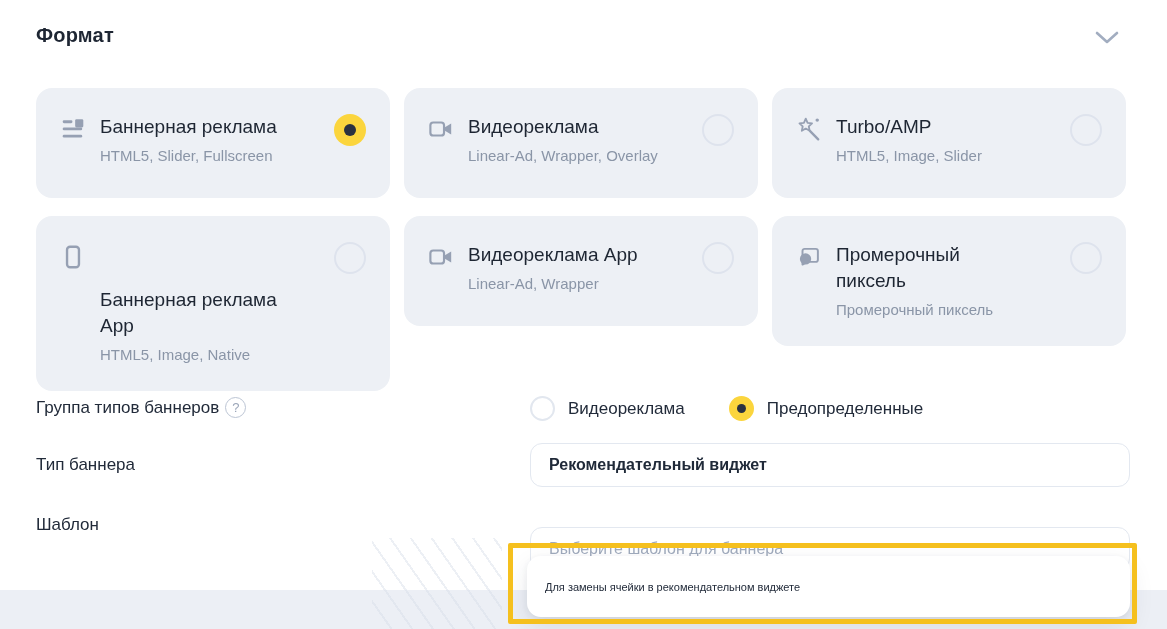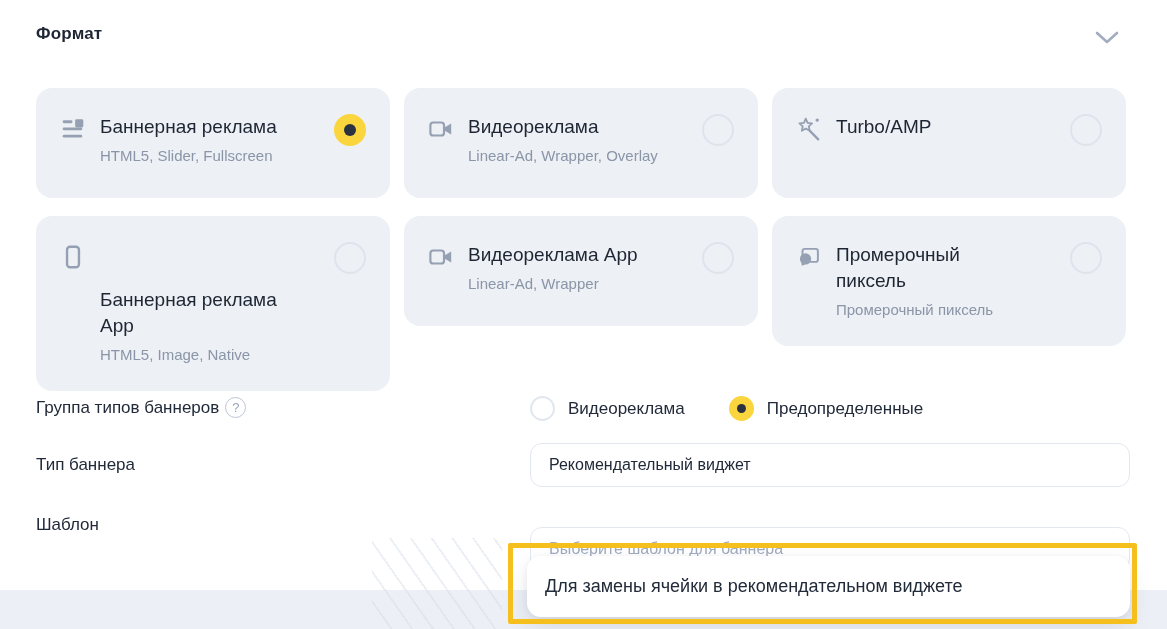--- a/index.html
+++ b/index.html
@@ -1,19 +1,19 @@
 <!DOCTYPE html>
 <html><head>
 <meta charset="utf-8">
 <style>
   * { margin:0; padding:0; box-sizing:border-box; }
   body { background:#fff; font-family:"Liberation Sans", sans-serif; }
   .screen { position:relative; width:1167px; height:629px; background:#ffffff; overflow:hidden; }
 
-  .page-title { position:absolute; left:36px; top:24px; font-size:17px; font-weight:700; color:#1e2633; letter-spacing:.2px; }
+  .page-title { position:absolute; left:36px; top:24px; font-size:20px; font-weight:700; color:#1e2633; letter-spacing:.2px; }
   .collapse-chevron { position:absolute; left:1094px; top:30px; width:26px; height:16px; cursor:pointer; }
 
   .cards { position:absolute; left:36px; top:88px; width:1090px;
            display:grid; grid-template-columns:repeat(3, 354px); gap:18px 14px; align-items:start; }
   .card { background:#edf0f5; border-radius:16px; min-height:110px; padding:26px 24px;
           display:flex; align-items:flex-start; gap:14px; cursor:pointer; }
   .card-icon { flex:0 0 26px; margin-top:2px; }
   .card-text { flex:1; }
   .card-title { font-size:19px; line-height:26px; color:#1e2633; }
   .card-sub { font-size:15px; line-height:21px; color:#8a95a7; margin-top:5px; }
@@ -42,21 +42,21 @@
                 border:1px solid #e3e8f0; border-radius:12px; padding:0 18px; font-size:16px;
                 color:#202a39; font-family:"Liberation Sans", sans-serif; outline:none; }
   .text-input::placeholder { color:#a0abbd; }
 
   .bottom-strip { position:absolute; left:0; top:590px; width:1167px; height:39px; background:#eceff5; z-index:1; }
   .bg-pattern { position:absolute; left:372px; top:538px; width:130px; height:91px; z-index:2;
                 background:repeating-linear-gradient(55deg, transparent 0 15px, rgba(214,221,232,0.45) 15px 17px); }
 
   .dropdown-option { position:absolute; left:527px; top:556px; width:603px; height:61px; z-index:6;
                 background:#fff; border-radius:14px; display:flex; align-items:center; padding:0 18px;
-                font-size:18px; font-weight:500; color:#222b3a; cursor:pointer;
+                font-size:11px; font-weight:500; color:#222b3a; cursor:pointer;
                 box-shadow:0 10px 24px rgba(40,50,70,.10), 0 2px 6px rgba(40,50,70,.07); }
 
   .highlight-box { position:absolute; left:508px; top:543px; width:629px; height:81px; z-index:8;
                 border:5px solid #f5c01e; border-radius:2px; pointer-events:none; }
 
   svg.icon { display:block; }
 </style>
 </head>
 <body>
 
@@ -105,20 +105,21 @@
     <div class="card">
       <span class="card-icon">
         <svg class="icon" width="26" height="26" viewBox="0 0 24 24" fill="none">
           <path d="M9 2.5 L10.7 6.3 L14.8 6.8 L11.8 9.6 L12.6 13.6 L9 11.6 L5.4 13.6 L6.2 9.6 L3.2 6.8 L7.3 6.3 Z" stroke="#96a0b3" stroke-width="1.7" stroke-linejoin="round"></path>
           <line x1="12.8" y1="13.8" x2="20.5" y2="21.5" stroke="#96a0b3" stroke-width="2.2" stroke-linecap="round"></line>
           <circle cx="19.6" cy="3.8" r="1.6" fill="#96a0b3"></circle>
         </svg>
       </span>
       <span class="card-text">
         <span class="card-title" style="display:block">Turbo/AMP</span>
+        <span class="card-sub" style="display:block">HTML5, Image, Slider</span>
       </span>
       <span class="radio-lg"></span>
     </div>
 
     <div class="card wrap-a">
       <span class="card-icon">
         <svg class="icon" width="26" height="26" viewBox="0 0 24 24" fill="none">
           <rect x="6.5" y="2.5" width="11" height="19" rx="2.8" stroke="#96a0b3" stroke-width="2.2"></rect>
         </svg>
       </span>
@@ -171,21 +172,21 @@
     </span>
     <span class="radio-option">
       <span class="radio-sm selected"></span>
       <span class="radio-label">Предопределенные</span>
     </span>
   </div>
 
   <div class="form-label" style="top:455px;">
     <span>Тип баннера</span>
   </div>
-  <input class="text-input" style="top: 443px;" type="text" value="Рекомендательный виджет">
+  <input class="text-input" style="top: 443px; font-weight: bold;" type="text" value="Рекомендательный виджет">
 
   <div class="form-label" style="top:515px;">
     <span>Шаблон</span>
   </div>
   <input class="text-input" style="top: 503px; margin-top: 24px;" type="text" placeholder="Выберите шаблон для баннера">
 
   <div class="bottom-strip"></div>
   <div class="bg-pattern"></div>
 
   <div class="dropdown-option">

